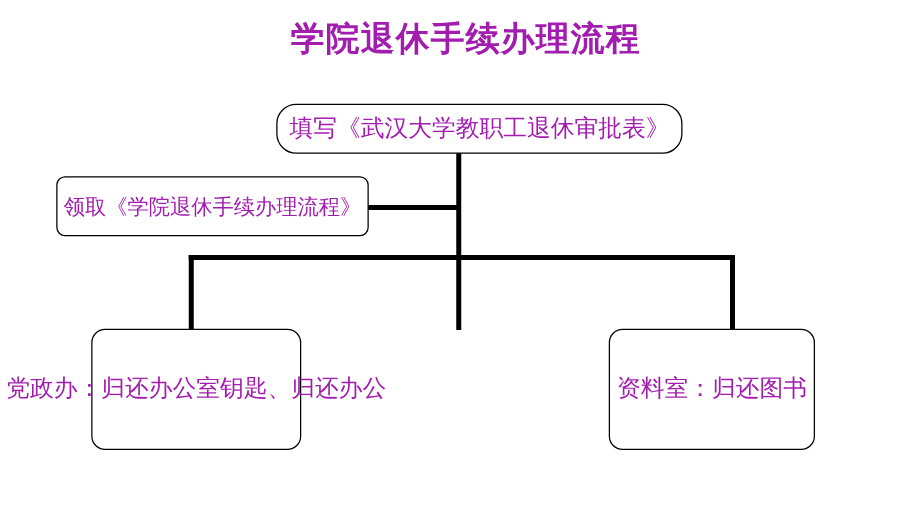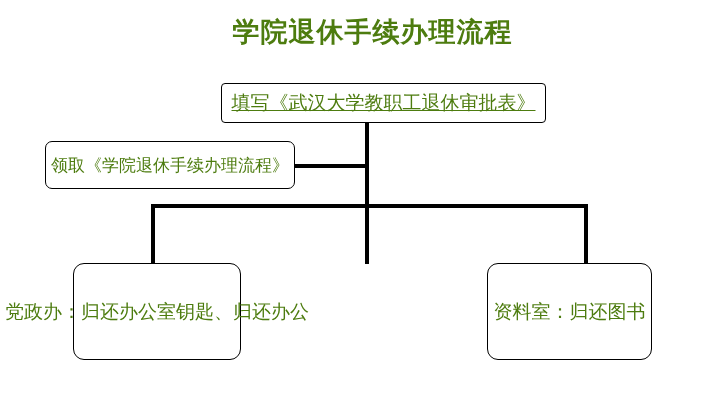--- a/index.html
+++ b/index.html
@@ -7,21 +7,21 @@
     padding: 0;
     background: #ffffff;
   }
   .canvas {
     position: relative;
     width: 725px;
     height: 406px;
     background: #ffffff;
     overflow: hidden;
     font-family: "DejaVu Serif", "Liberation Serif", serif;
-    color: #4d7c0f;
+    color: #a21caf;
   }
   .title {
     position: absolute;
     top: 16px;
     left: 10px;
     width: 725px;
     text-align: center;
     font-family: "DejaVu Sans", "Liberation Sans", sans-serif;
     font-weight: bold;
     font-size: 27px;
@@ -45,23 +45,22 @@
     border: 1.5px solid #000000;
     display: flex;
     align-items: center;
     justify-content: center;
     text-align: center;
     white-space: nowrap;
   }
   .node-top {
     left: 221px; top: 83px;
     width: 325px; height: 40px;
-    border-radius: 4px;
+    border-radius: 16px;
     font-size: 19px;
-    text-decoration: underline;
   }
   .node-side {
     left: 45px; top: 141px;
     width: 250px; height: 48px;
     border-radius: 7px;
     font-size: 17px;
   }
   .node-bottom {
     top: 263px;
     height: 97px;

